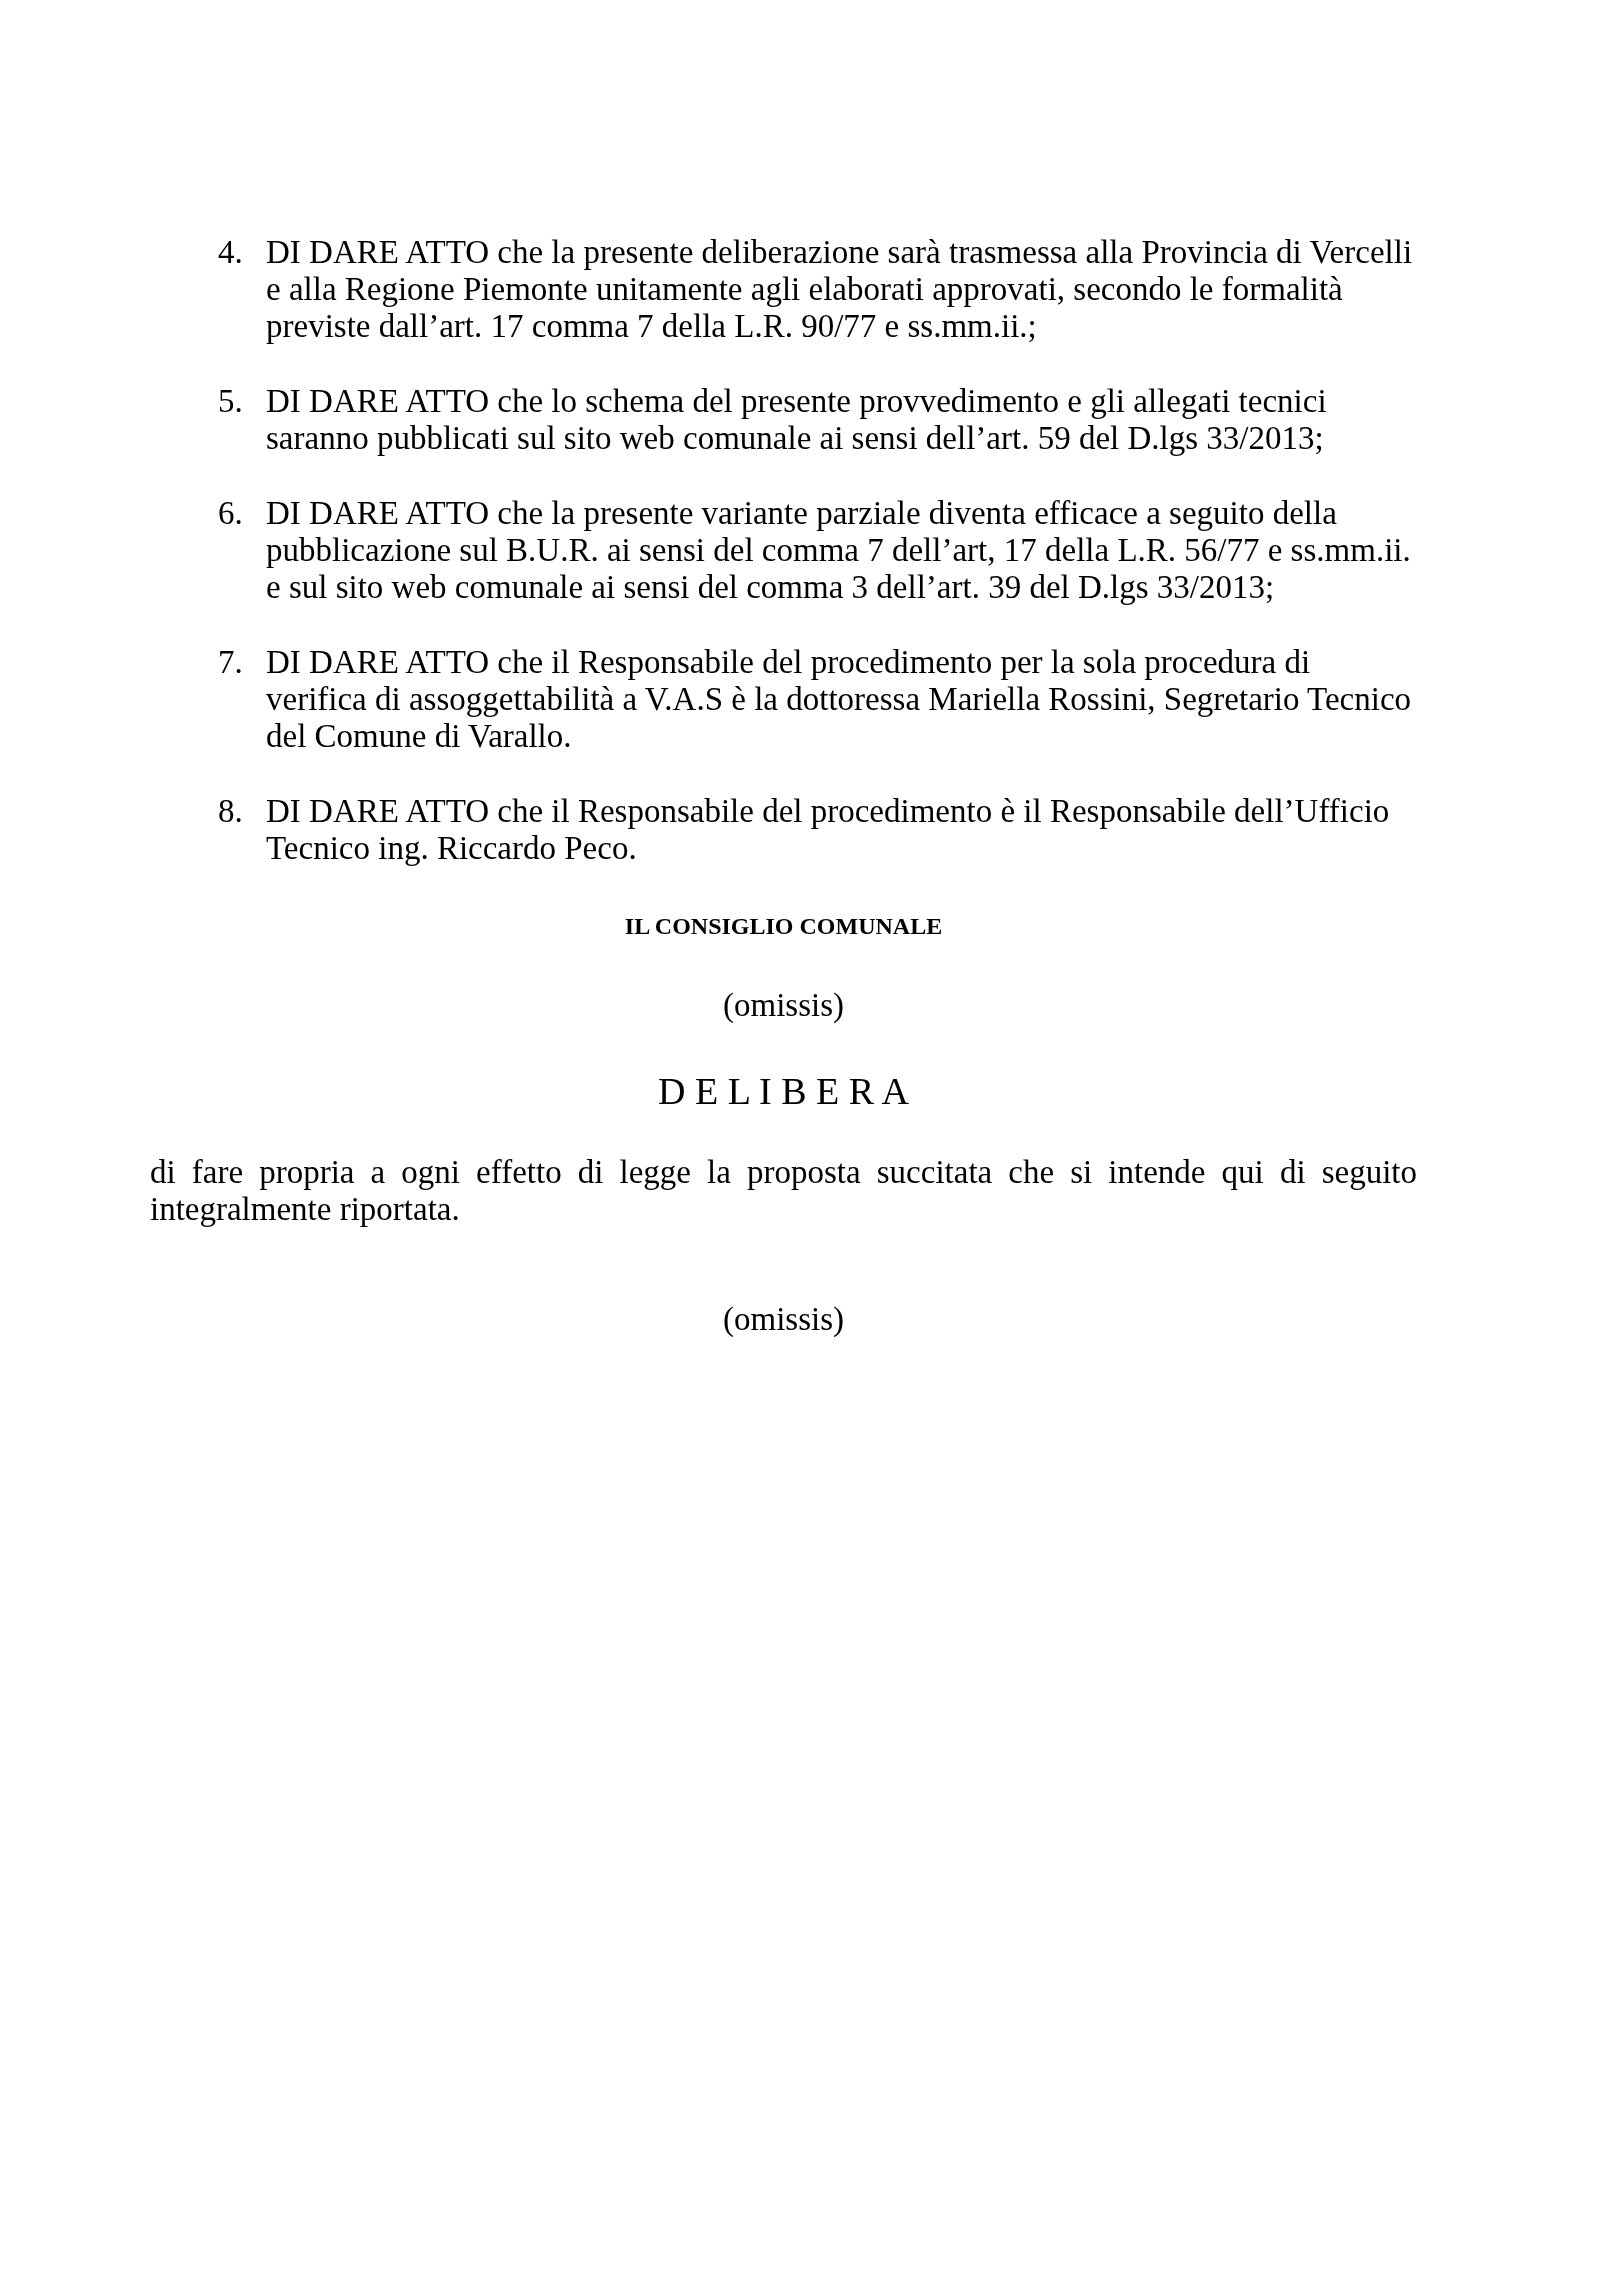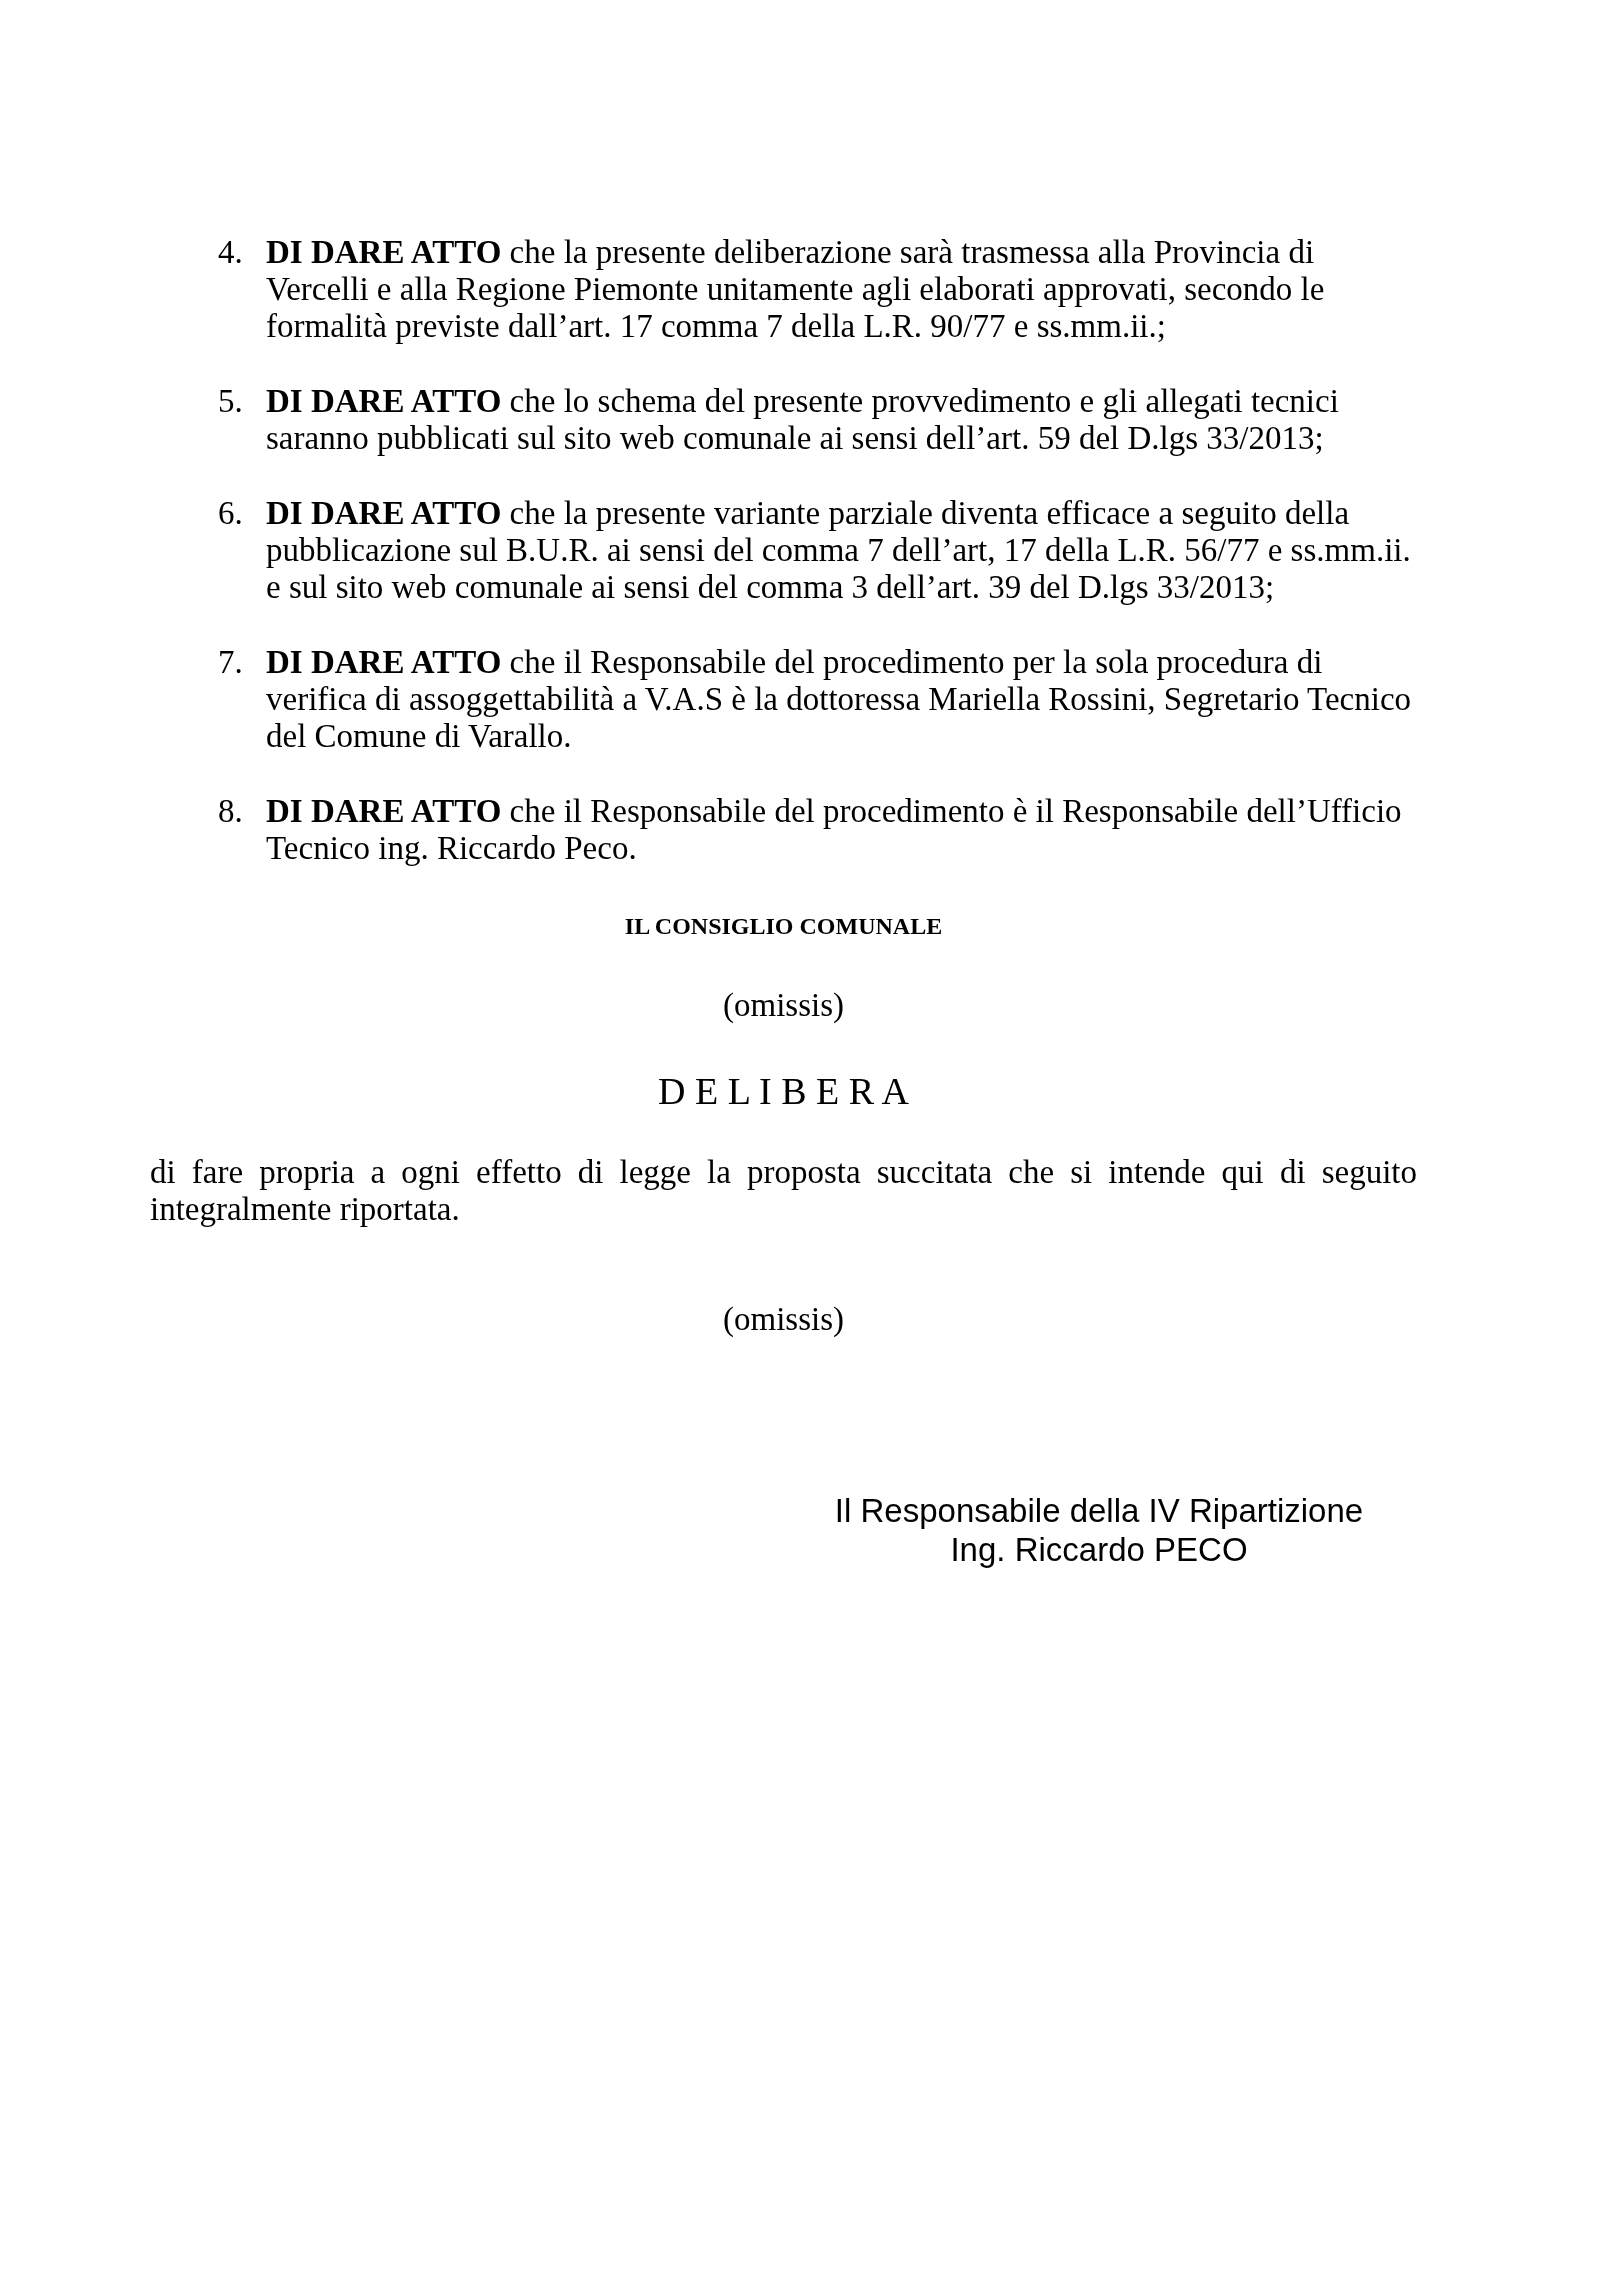--- a/index.html
+++ b/index.html
@@ -23,21 +23,21 @@
     display: flex;
     align-items: flex-start;
     padding-left: 68px;      
     margin-bottom: 38px;      
     text-align: left;
   }
   .doc-item .num {
     flex: 0 0 48px;           
   }
   .doc-item .item-text { flex: 1 1 auto; }
-  .lead { font-weight: bold; }
+  .lead { font-weight: normal; }
   .center { text-align: center; }
   .council-heading {
     margin-top: 34px;
     font-size: 24px;
     line-height: 43px;
     font-weight: bold;
   }
   .omissis-1 { margin-top: 39px; }
   .delibera-heading {
     margin-top: 46px;
@@ -98,20 +98,16 @@
     <div class="center council-heading">IL CONSIGLIO COMUNALE</div>
 
     <div class="center omissis-1">(omissis)</div>
 
     <div class="center delibera-heading">D E L I B E R A</div>
 
     <p class="delibera-paragraph">di fare propria a ogni effetto di legge la proposta succitata che si intende qui di seguito integralmente riportata.</p>
 
     <div class="center omissis-2">(omissis)</div>
 
-    <div class="signature-block">
-      <div>Il Responsabile della IV Ripartizione</div>
-      <div>Ing. Riccardo PECO</div>
-    </div>
 
   </div>
 </div>
 
 
 </body></html>

